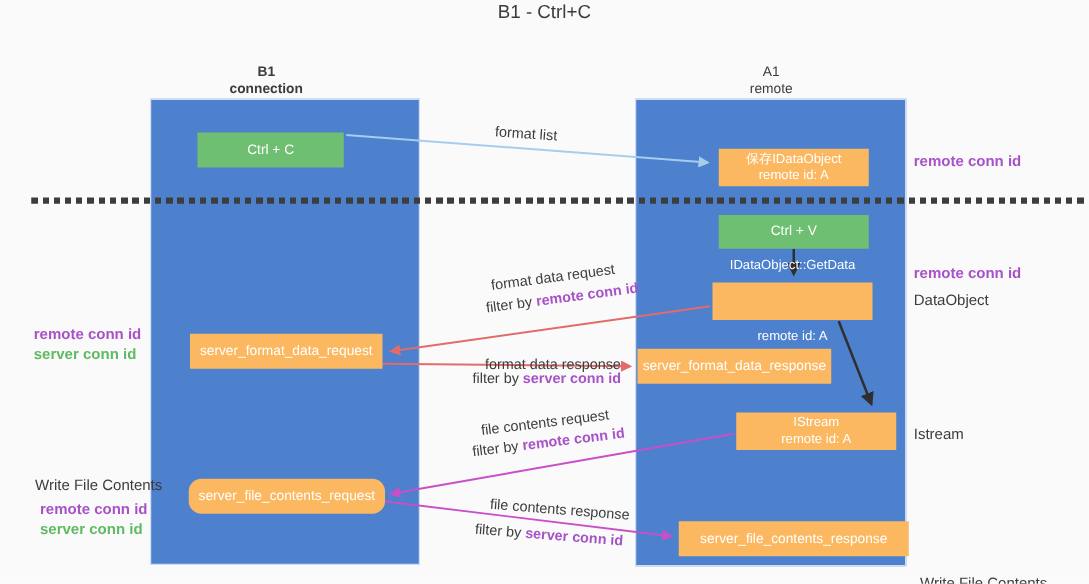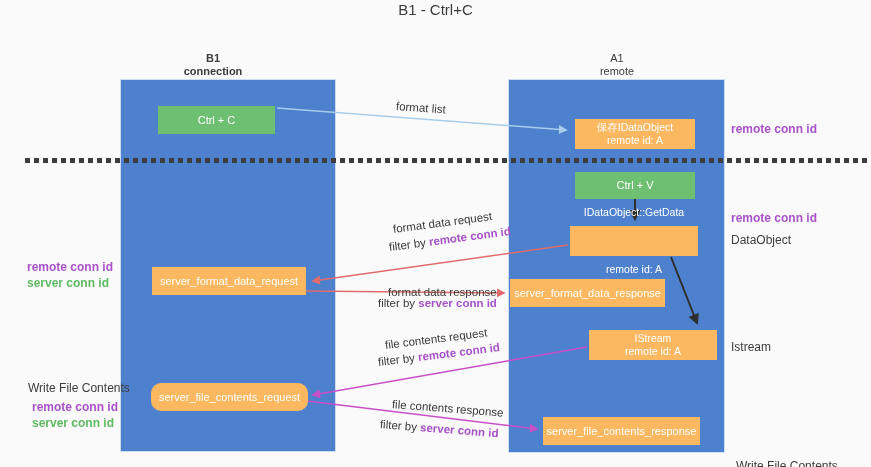--- a/index.html
+++ b/index.html
@@ -127,21 +127,21 @@
 
   <div class="node orange two" style="left:589px; top:330px; width:128px; height:30px;">
     <div>IStream</div>
     <div>remote id: A</div>
   </div>
 
   <div class="node orange" style="left:151px; top:383px; width:157px; height:28px;border-radius:10px;">
     <div>server_file_contents_request</div>
   </div>
 
-  <div class="node orange" style="left:543px; top:417px; width:157px; height:28px;">
+  <div class="node orange" style="left:543px; top:417px; width:184px; height:28px;">
     <div>server_file_contents_response</div>
   </div>
 
   <div class="edge-label rot-p4" style="left:396px; top:100px;">format list</div>
 
   <div class="edge-label rot-m8" style="left:393px; top:223px;">format data request</div>
   <div class="edge-label rot-m8" style="left:389px; top:241px;">
     <span>filter by </span><span class="purple">remote conn id</span>
   </div>
 

